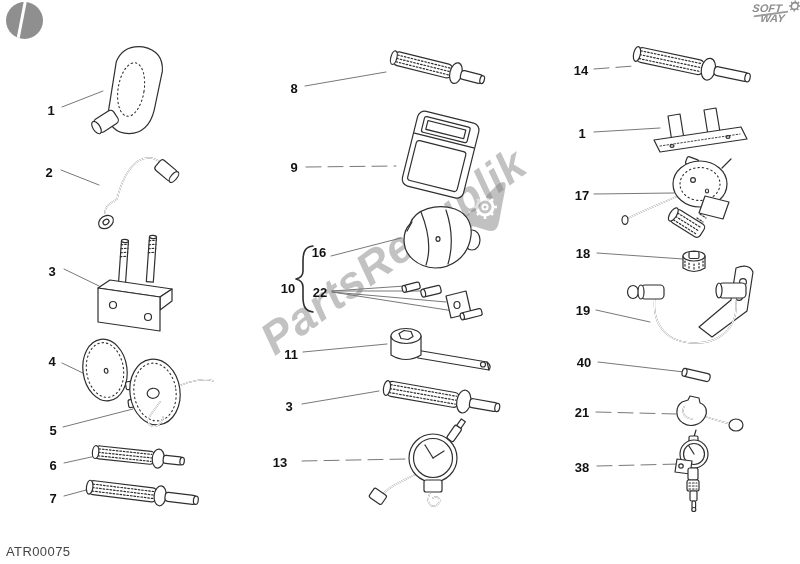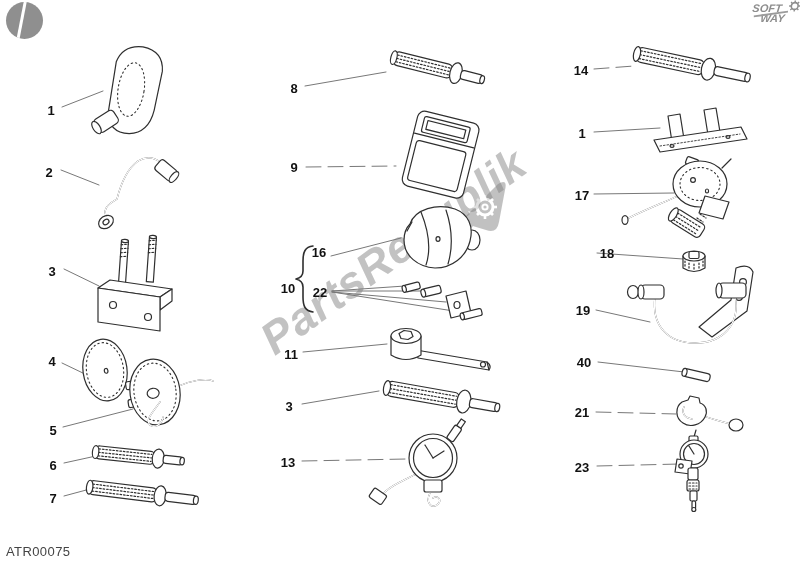--- a/index.html
+++ b/index.html
@@ -419,26 +419,26 @@
   <div class="callout" style="left:52px;top:271px">3</div>
   <div class="callout" style="left:52px;top:361px">4</div>
   <div class="callout" style="left:53px;top:430px">5</div>
   <div class="callout" style="left:53px;top:465px">6</div>
   <div class="callout" style="left:53px;top:498px">7</div>
   <div class="callout" style="left:294px;top:88px">8</div>
   <div class="callout" style="left:294px;top:167px">9</div>
   <div class="callout" style="left:288px;top:288px">10</div>
   <div class="callout" style="left:291px;top:354px">11</div>
   <div class="callout" style="left:289px;top:406px">3</div>
-  <div class="callout" style="left:288px;top:462px">13</div>
+  <div class="callout" style="left:280px;top:462px">13</div>
   <div class="callout" style="left:581px;top:70px">14</div>
   <div class="callout" style="left:582px;top:133px">1</div>
   <div class="callout" style="left:319px;top:252px">16</div>
   <div class="callout" style="left:582px;top:195px">17</div>
-  <div class="callout" style="left:607px;top:253px">18</div>
+  <div class="callout" style="left:583px;top:253px">18</div>
   <div class="callout" style="left:583px;top:310px">19</div>
   <div class="callout" style="left:584px;top:362px">40</div>
   <div class="callout" style="left:582px;top:412px">21</div>
   <div class="callout" style="left:320px;top:292px">22</div>
-  <div class="callout" style="left:582px;top:467px">23</div>
+  <div class="callout" style="left:582px;top:467px">38</div>
 
   <div class="doc-code">ATR00075</div>
 </div>
 
 </body></html>

